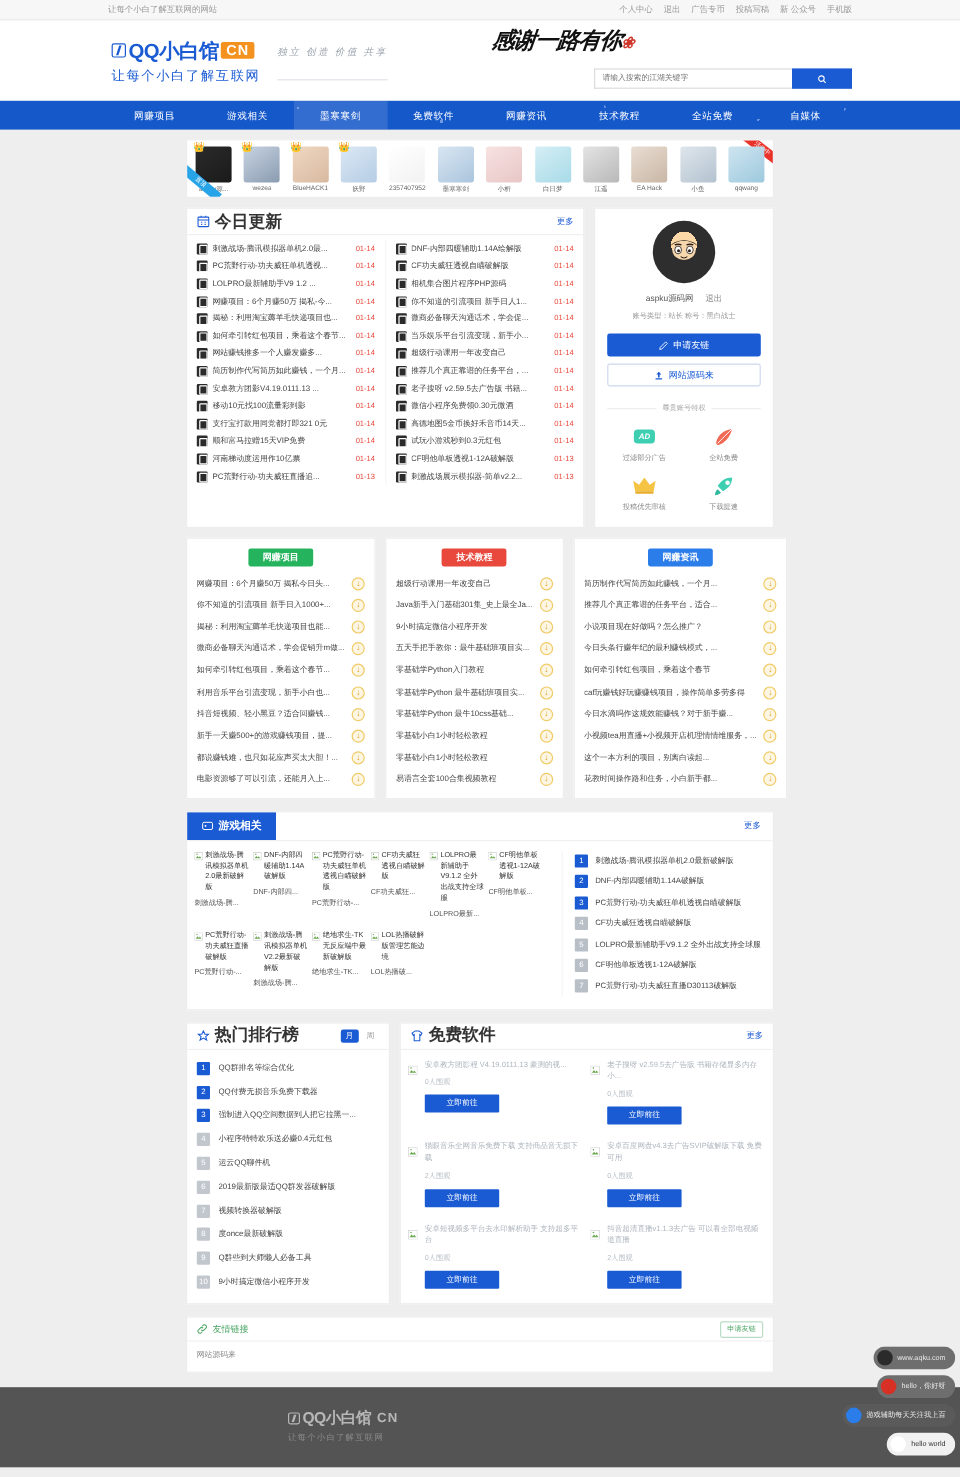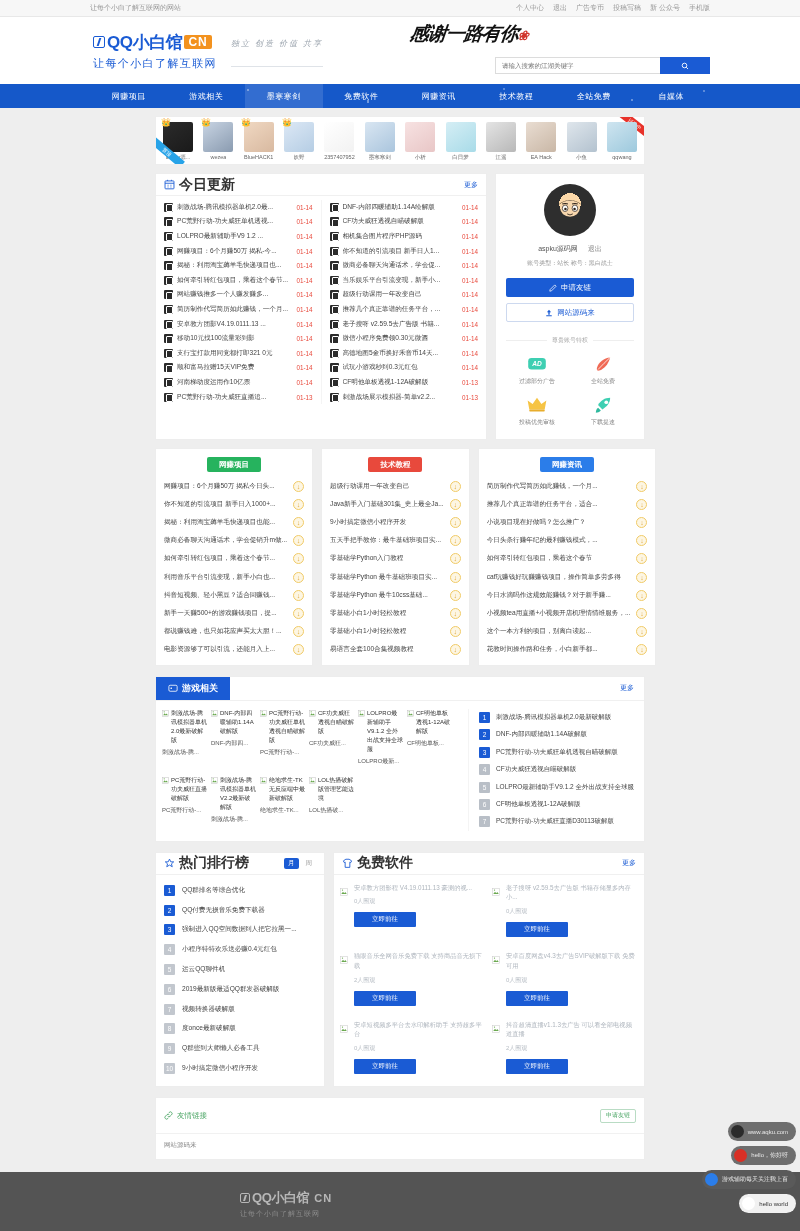--- a/index.html
+++ b/index.html
@@ -234,21 +234,21 @@
   .soft-name { font-size: 6.3px; color: #aeb5bd; line-height: 1.55; }
   .soft-meta { font-size: 6px; color: #b8bec5; margin-top: 5px; }
   .soft-btn {
     margin-top: 6px; width: 62px; height: 15px; background: #1a5bd4; color: #fff;
     font-size: 6.5px; display: flex; align-items: center; justify-content: center;
     border-radius: 1px; cursor: pointer;
   }
 
   
   .links-card { margin-top: 10px; margin-bottom: 12px; }
-  .links-head { display: flex; align-items: center; justify-content: space-between; height: 36px; padding: 0 8px; border-bottom: 1px solid #f1f1f1; }
+  .links-head { display: flex; align-items: center; justify-content: space-between; height: 20px; padding: 0 8px; border-bottom: 1px solid #f1f1f1; }
   .links-head .lt { display: flex; align-items: center; gap: 4px; font-size: 7.5px; color: #4aa564; }
   .apply-btn { font-size: 6px; color: #4aa564; border: 1px solid #b9dcc4; border-radius: 2px; padding: 1.5px 5px; cursor: pointer; }
   .links-body { padding: 7px 8px 9px; font-size: 6.5px; color: #8a8a8a; }
 
   
   .footer { background: #545454; padding: 17px 0 20px; }
   .footer .inner { width: 620px; margin: 0 auto; display: flex; align-items: flex-start; }
   .f-logo { padding-left: 150px; display: flex; flex-direction: column; gap: 2px; opacity: .75; }
   .f-logo .logo-text { color: #d8d8d8; font-size: 13px; }
   .f-logo .logo-mark { border-color: #d8d8d8; width: 10px; height: 10px; }

